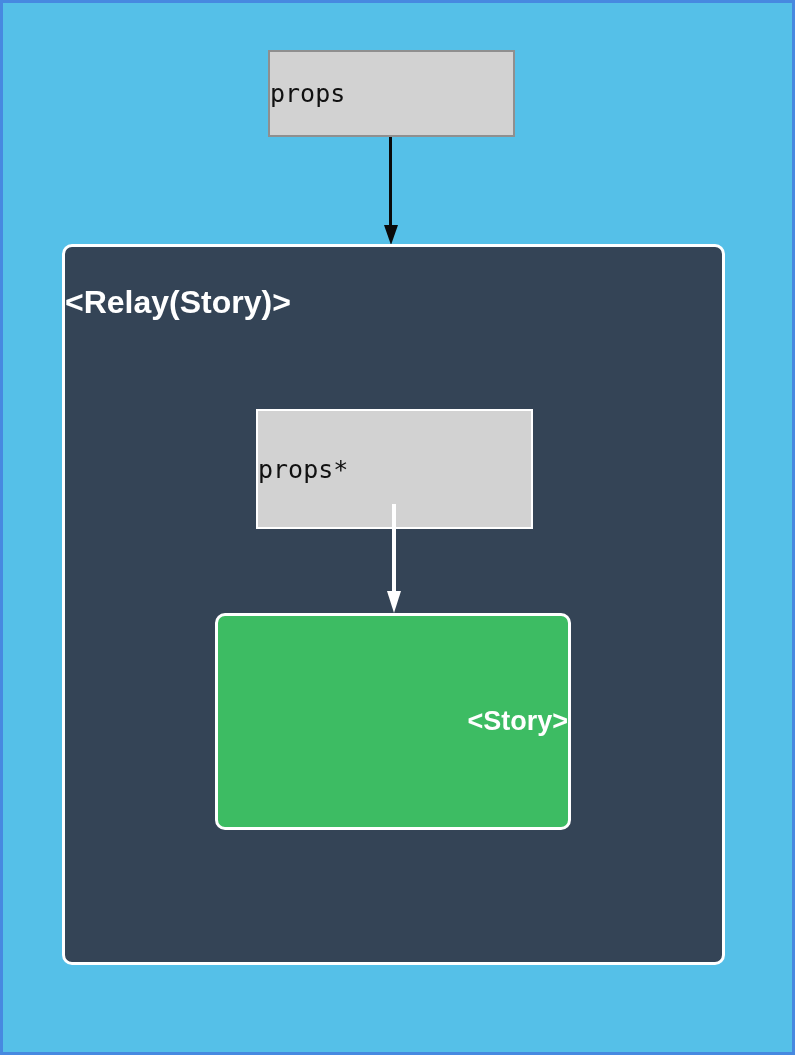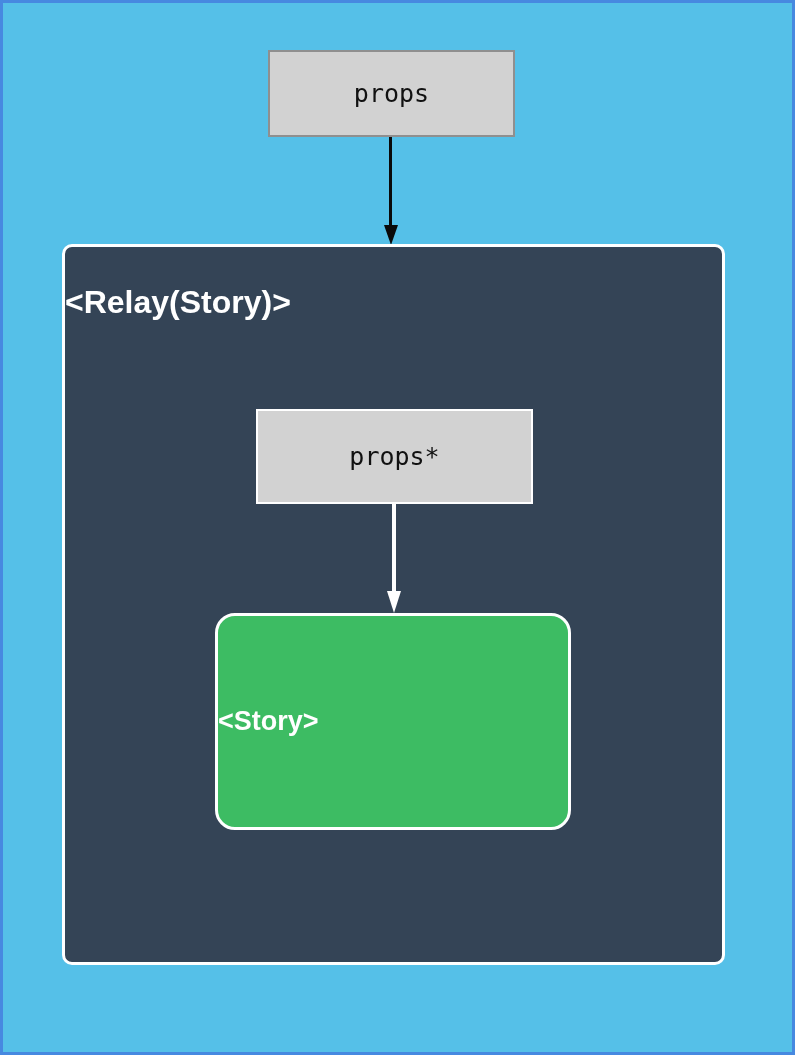--- a/index.html
+++ b/index.html
@@ -13,34 +13,33 @@
     background: var(--page-bg, #55c0e8);
     border: 3px solid var(--page-border, #4789e0);
     overflow: hidden;
   }
 
   
   .props-box {
     position: absolute;
     display: flex;
     align-items: center;
-    justify-content: center;
     background: var(--props-fill, #d2d2d2);
     font-family: "DejaVu Sans Mono", "Liberation Mono", monospace;
     font-size: 25px;
     color: var(--label-dark, #111111);
   }
   .outer-props {
     left: 265px; top: 47px;
     width: 247px; height: 87px;
     border: 2px solid var(--props-border, #8f8f8f);
   }
   .inner-props {
     left: 191px; top: 162px;
-    width: 277px; height: 95px;
+    width: 277px; height: 120px;
     border: 2px solid var(--story-border, #ffffff);
   }
 
   
   .arrow { position: absolute; }
   .arrow .line { position: absolute; }
   .arrow .head {
     position: absolute;
     width: 0; height: 0;
     border-left: 7px solid transparent;
@@ -87,24 +86,24 @@
     color: var(--label-light, #ffffff);
   }
 
   
   .story-box {
     position: absolute;
     left: 150px; top: 366px;
     width: 356px; height: 217px;
     background: var(--story-fill, #3dbc63);
     border: 3px solid var(--story-border, #ffffff);
-    border-radius: 20px;
+    border-radius: 10px;
     display: flex;
     align-items: center;
-    justify-content: flex-start;
+    justify-content: flex-end;
     font-weight: bold;
     font-size: 27px;
     color: var(--label-light, #ffffff);
   }
 </style>
 </head>
 <body>
 
 <div class="page">
 

